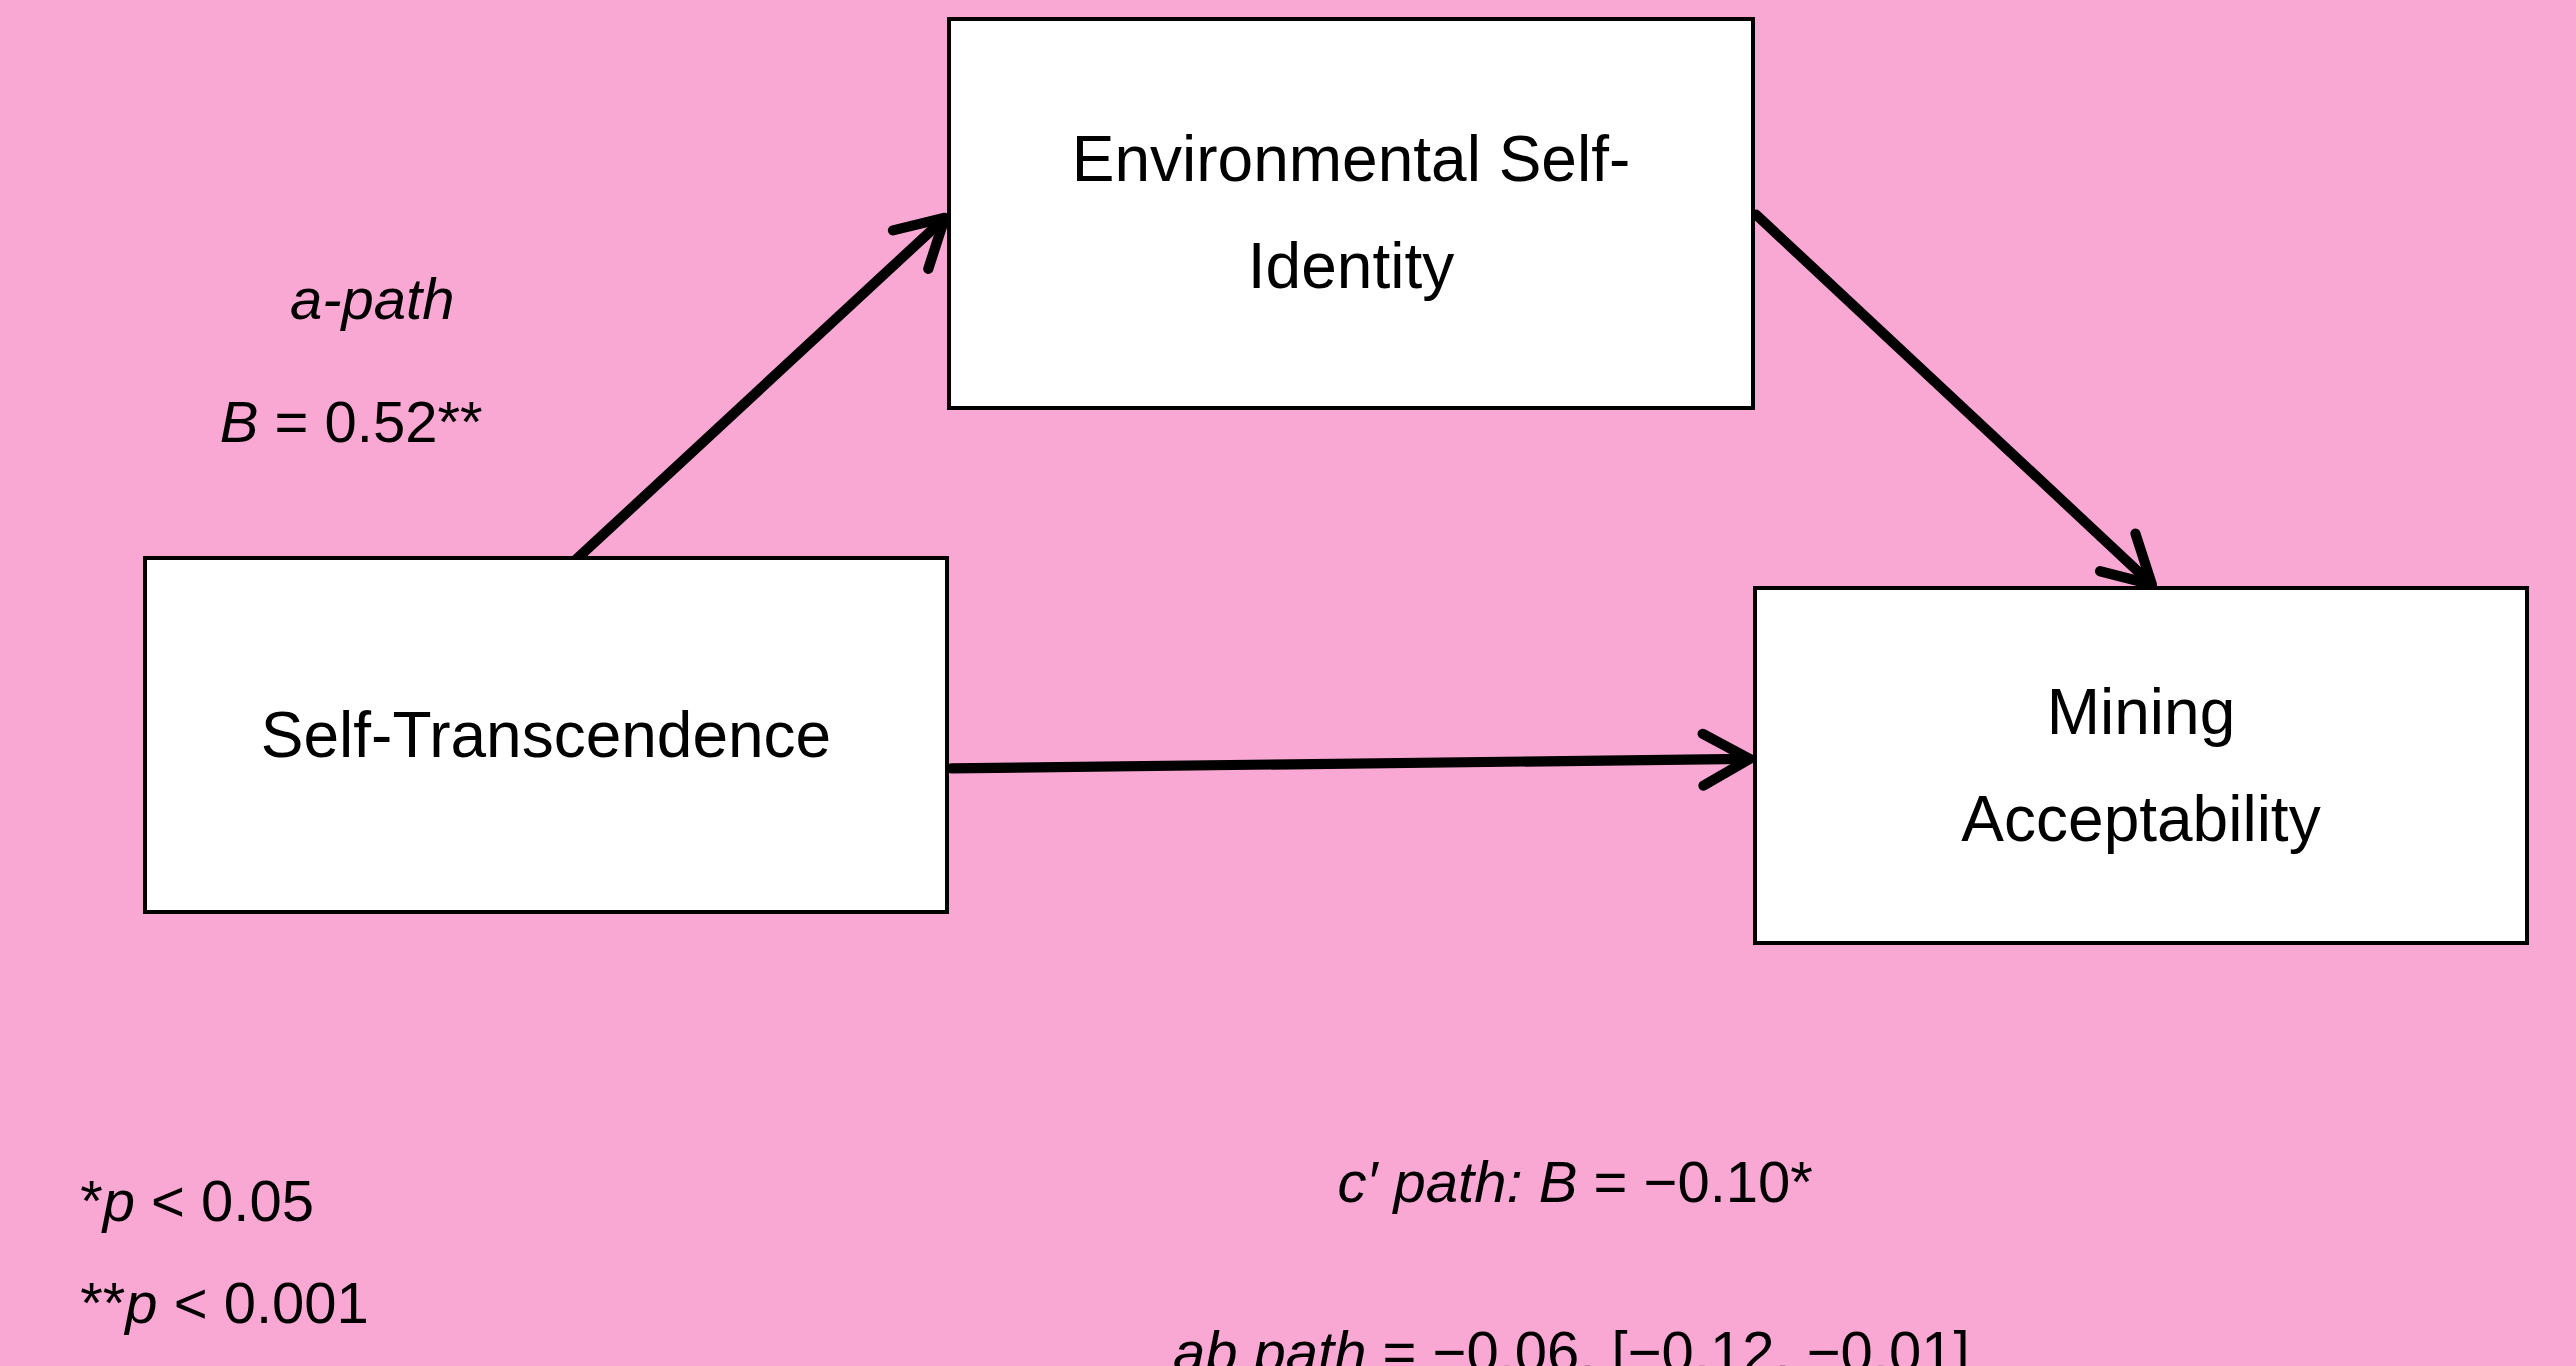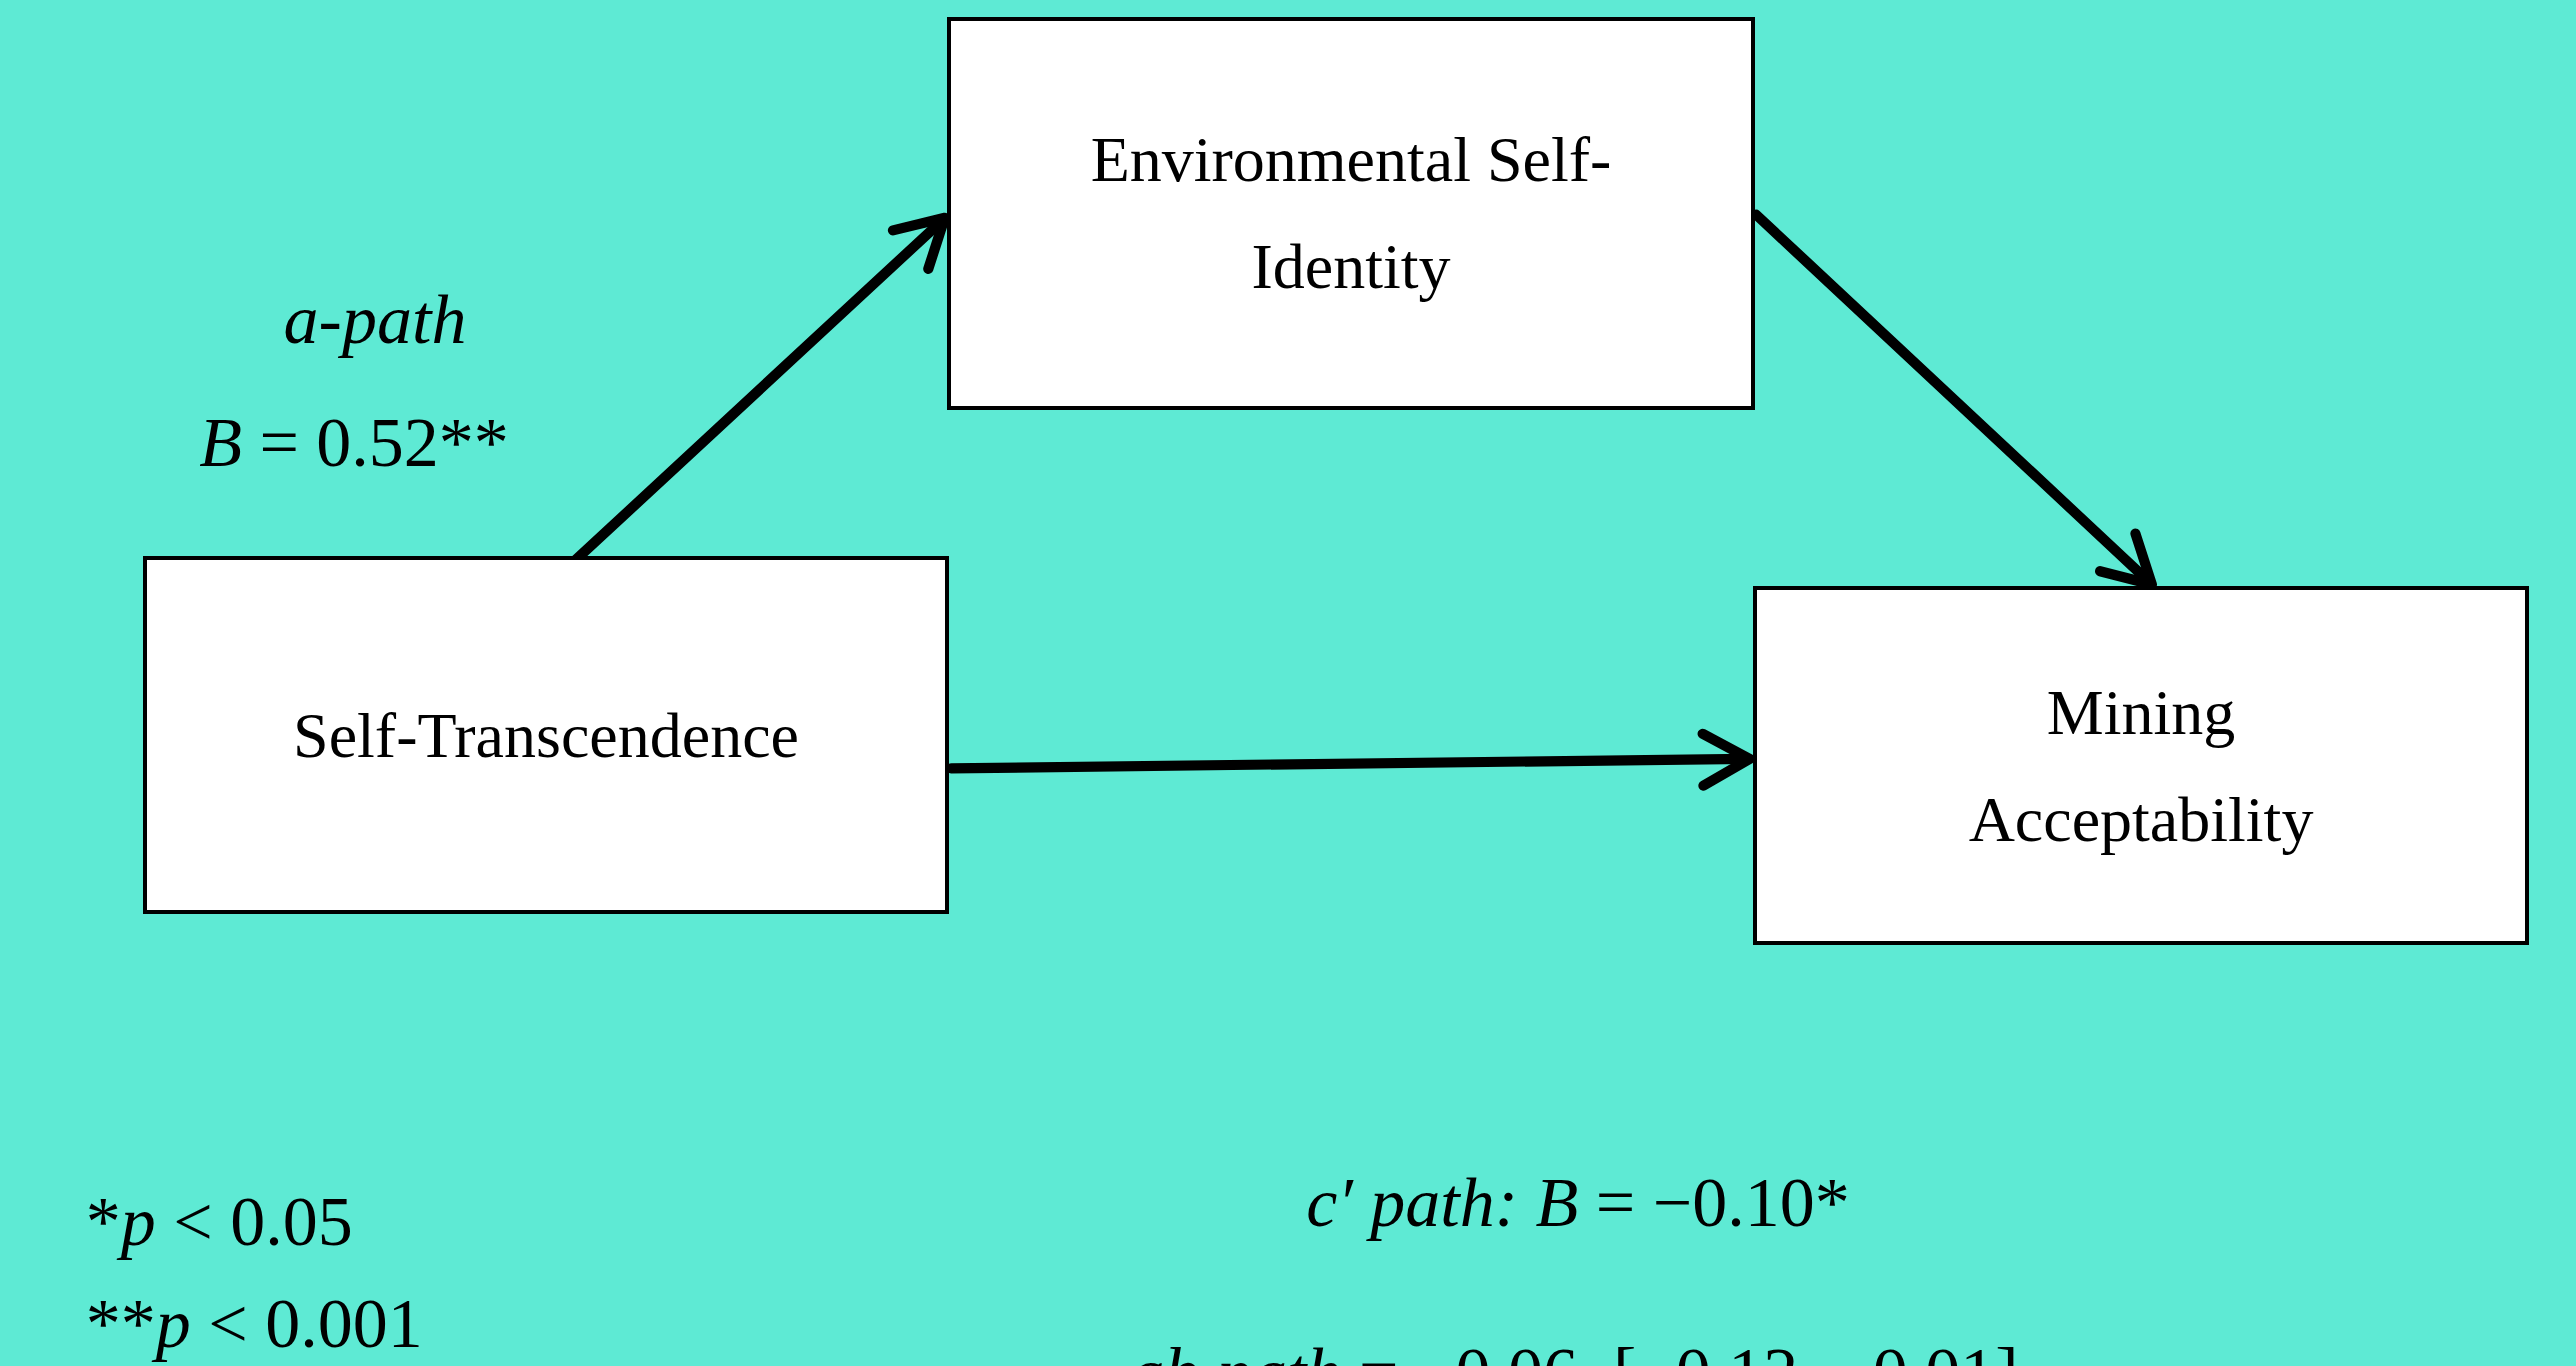--- a/index.html
+++ b/index.html
@@ -1,21 +1,21 @@
 <!DOCTYPE html>
 <html style="font-size:12.6px"><head>
 <meta charset="utf-8">
 <style>
   html, body { margin: 0; padding: 0; background: #ffffff; }
   .figure {
     position: relative;
     width: 2576px;
     height: 1367px;
-    background: #5eead4;
-    font-family: Liberation Serif, serif;
+    background: #f9a8d4;
+    font-family: Liberation Sans, sans-serif;
     color: #000000;
     overflow: hidden;
   }
   .arrows {
     position: absolute;
     left: 0; top: 0;
     width: 2576px; height: 1367px;
   }
   .node {
     position: absolute;
@@ -25,21 +25,21 @@
     display: flex;
     flex-direction: column;
     align-items: center;
     justify-content: center;
     text-align: center;
     font-size: 64px;
     line-height: 107px;
   }
   .annot {
     position: absolute;
-    font-size: 70px;
+    font-size: 58px;
     line-height: 1.15;
     white-space: pre;
     color: #000000;
   }
   .center { transform: translateX(-50%); }
   .it { font-style: italic; }
 </style>
 </head>
 <body>
 

